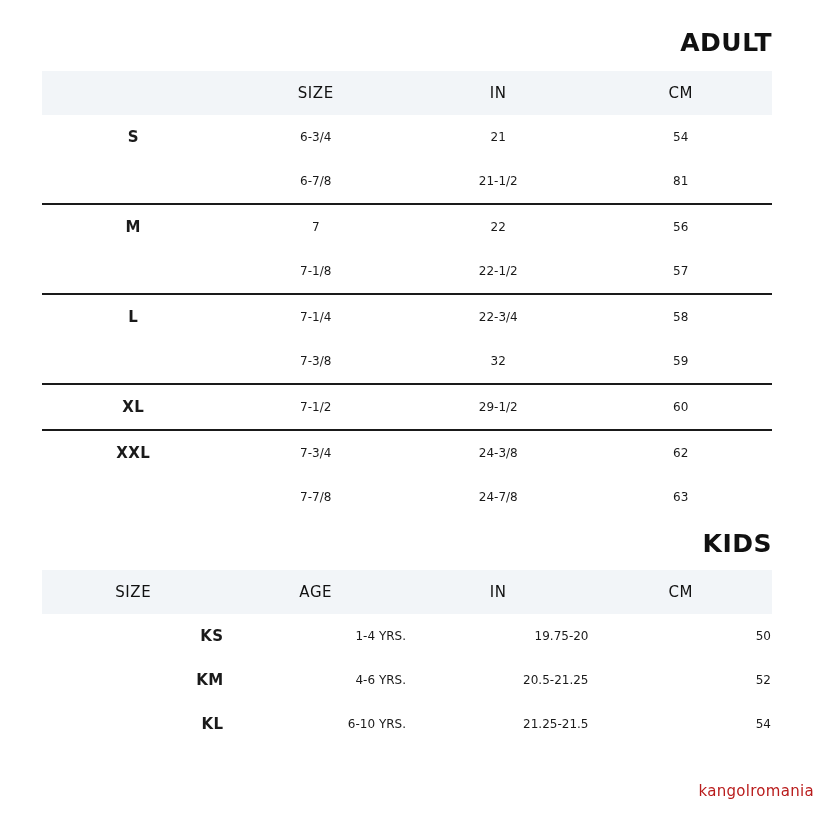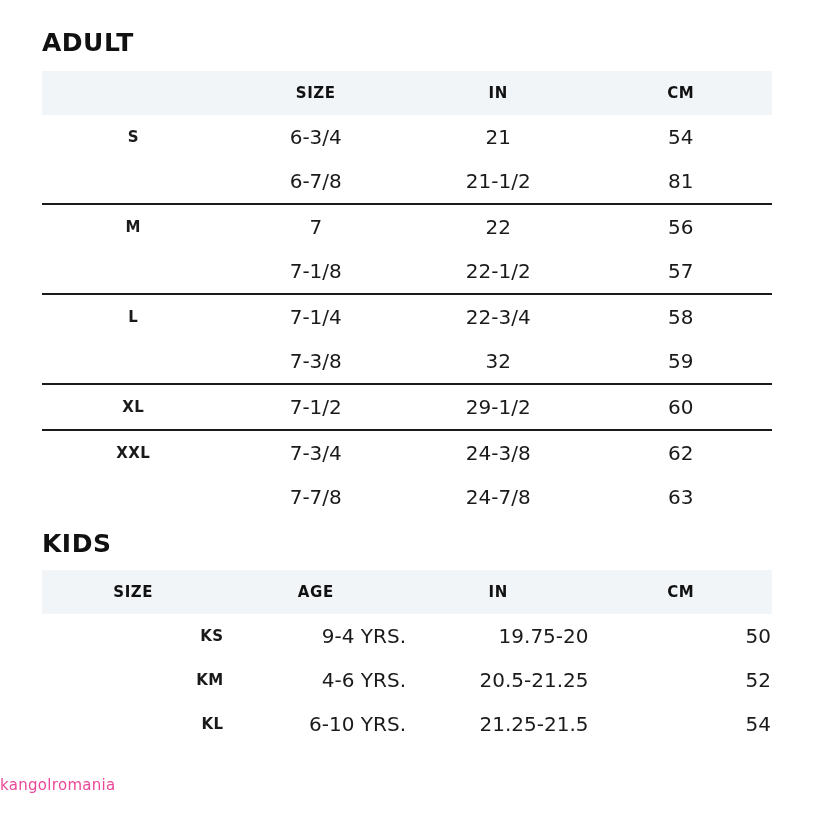--- a/index.html
+++ b/index.html
@@ -20,44 +20,45 @@
     height: 814px;
     box-sizing: border-box;
     padding: 0 42px;
   }
   .section-title {
     font-size: 25px;
     font-weight: bold;
     letter-spacing: 0.5px;
     color: #111111;
     margin: 0;
+    text-align: right;
   }
   #adult-title { padding-top: 28px; }
   #kids-title { padding-top: 10px; }
 
   table {
     width: 100%;
     border-collapse: collapse;
     table-layout: fixed;
   }
   .adult-table { margin-top: 14px; }
   .kids-table { margin-top: 12px; }
 
   thead th {
     background: #f2f5f8;
     font-size: 15px;
-    font-weight: bold;
+    font-weight: normal;
     letter-spacing: 0.6px;
     color: #111111;
     height: 42px;
     vertical-align: middle;
     text-align: center;
   }
   tbody td {
-    font-size: 20px;
+    font-size: 12px;
     text-align: center;
     height: 42px;
     vertical-align: middle;
     color: #1a1a1a;
   }
   tbody td.size-cell {
     font-weight: bold;
     font-size: 15px;
     letter-spacing: 0.4px;
   }
@@ -73,24 +74,24 @@
   }
   .col-1 { width: 25%; }
   .col-2 { width: 25%; }
   .col-3 { width: 25%; }
   .col-4 { width: 25%; }
 
   .watermark {
     position: absolute;
     left: 0;
     right: 0;
-    bottom: 20px;
-    text-align: left;
+    bottom: 14px;
+    text-align: right;
     font-size: 15px;
-    color: #ec4899;
+    color: #b91c1c;
     letter-spacing: 0.3px;
   }
 </style>
 </head>
 <body>
 
 <div class="page">
 
   <h1 class="section-title" id="adult-title">ADULT</h1>
 
@@ -180,21 +181,21 @@
       <tr>
         <th>SIZE</th>
         <th>AGE</th>
         <th>IN</th>
         <th>CM</th>
       </tr>
     </thead>
     <tbody>
       <tr>
         <td class="size-cell">KS</td>
-        <td>9-4 YRS.</td>
+        <td>1-4 YRS.</td>
         <td>19.75-20</td>
         <td>50</td>
       </tr>
       <tr>
         <td class="size-cell">KM</td>
         <td>4-6 YRS.</td>
         <td>20.5-21.25</td>
         <td>52</td>
       </tr>
       <tr>

